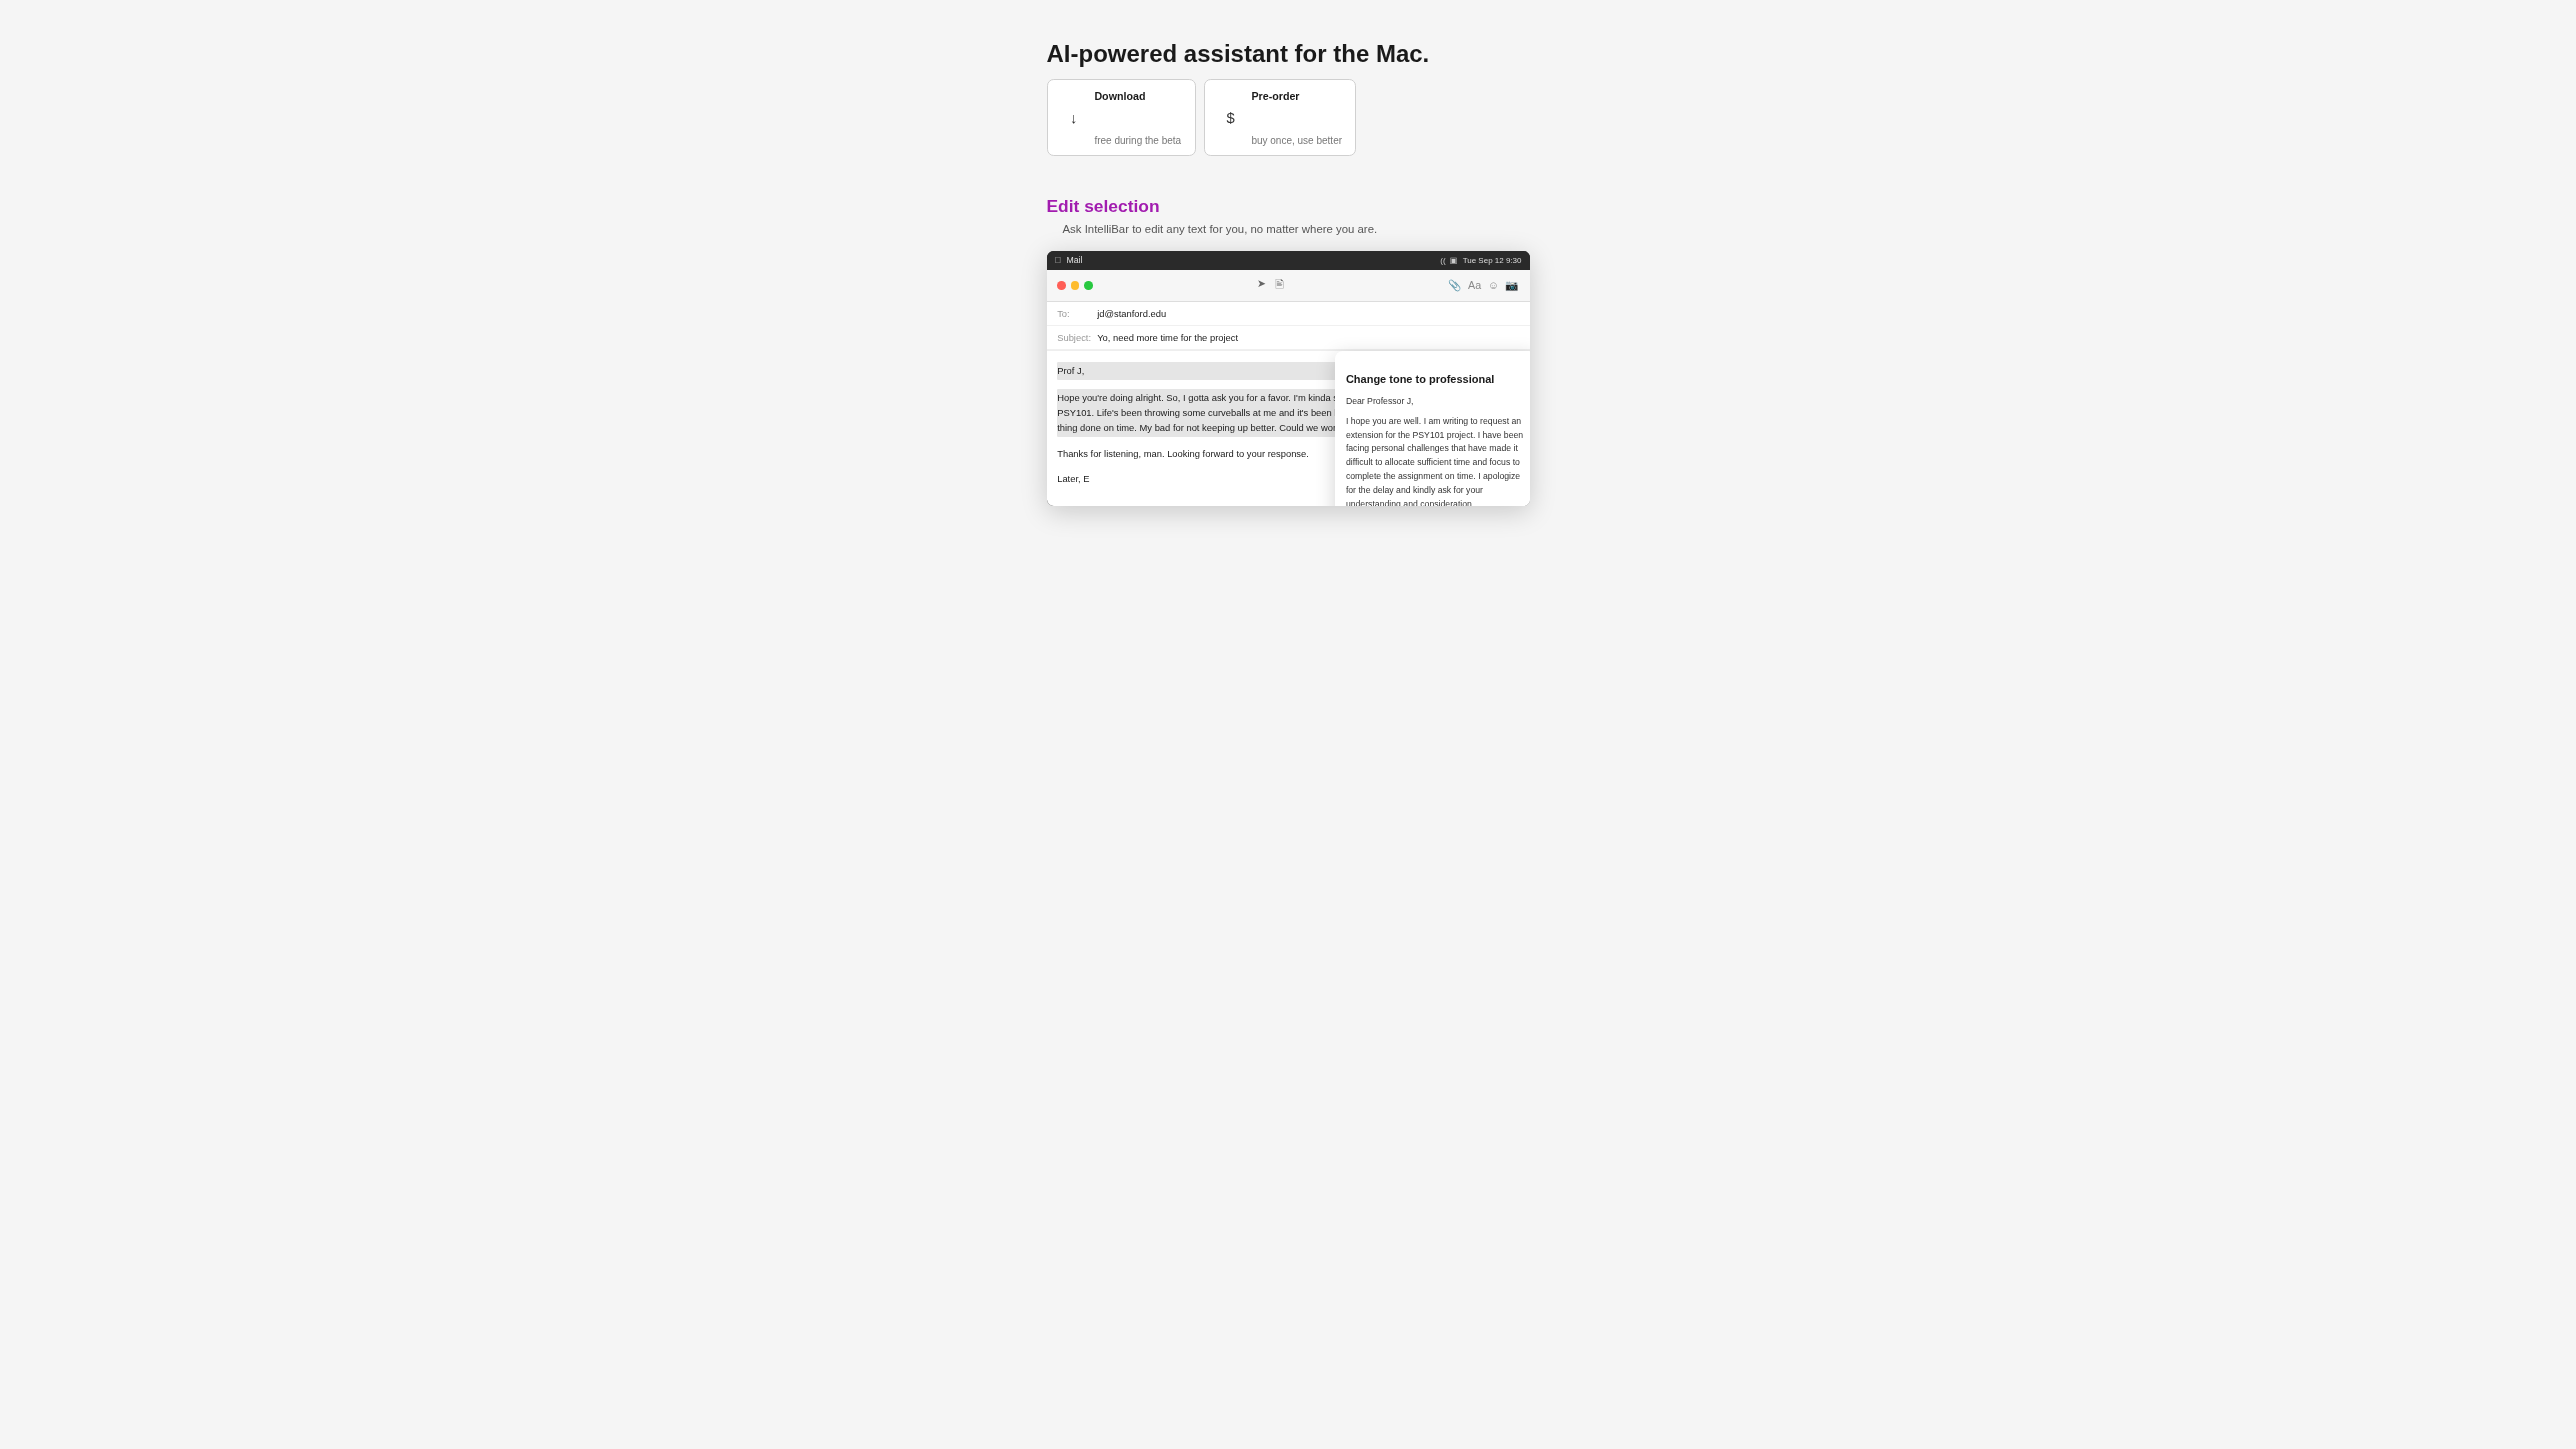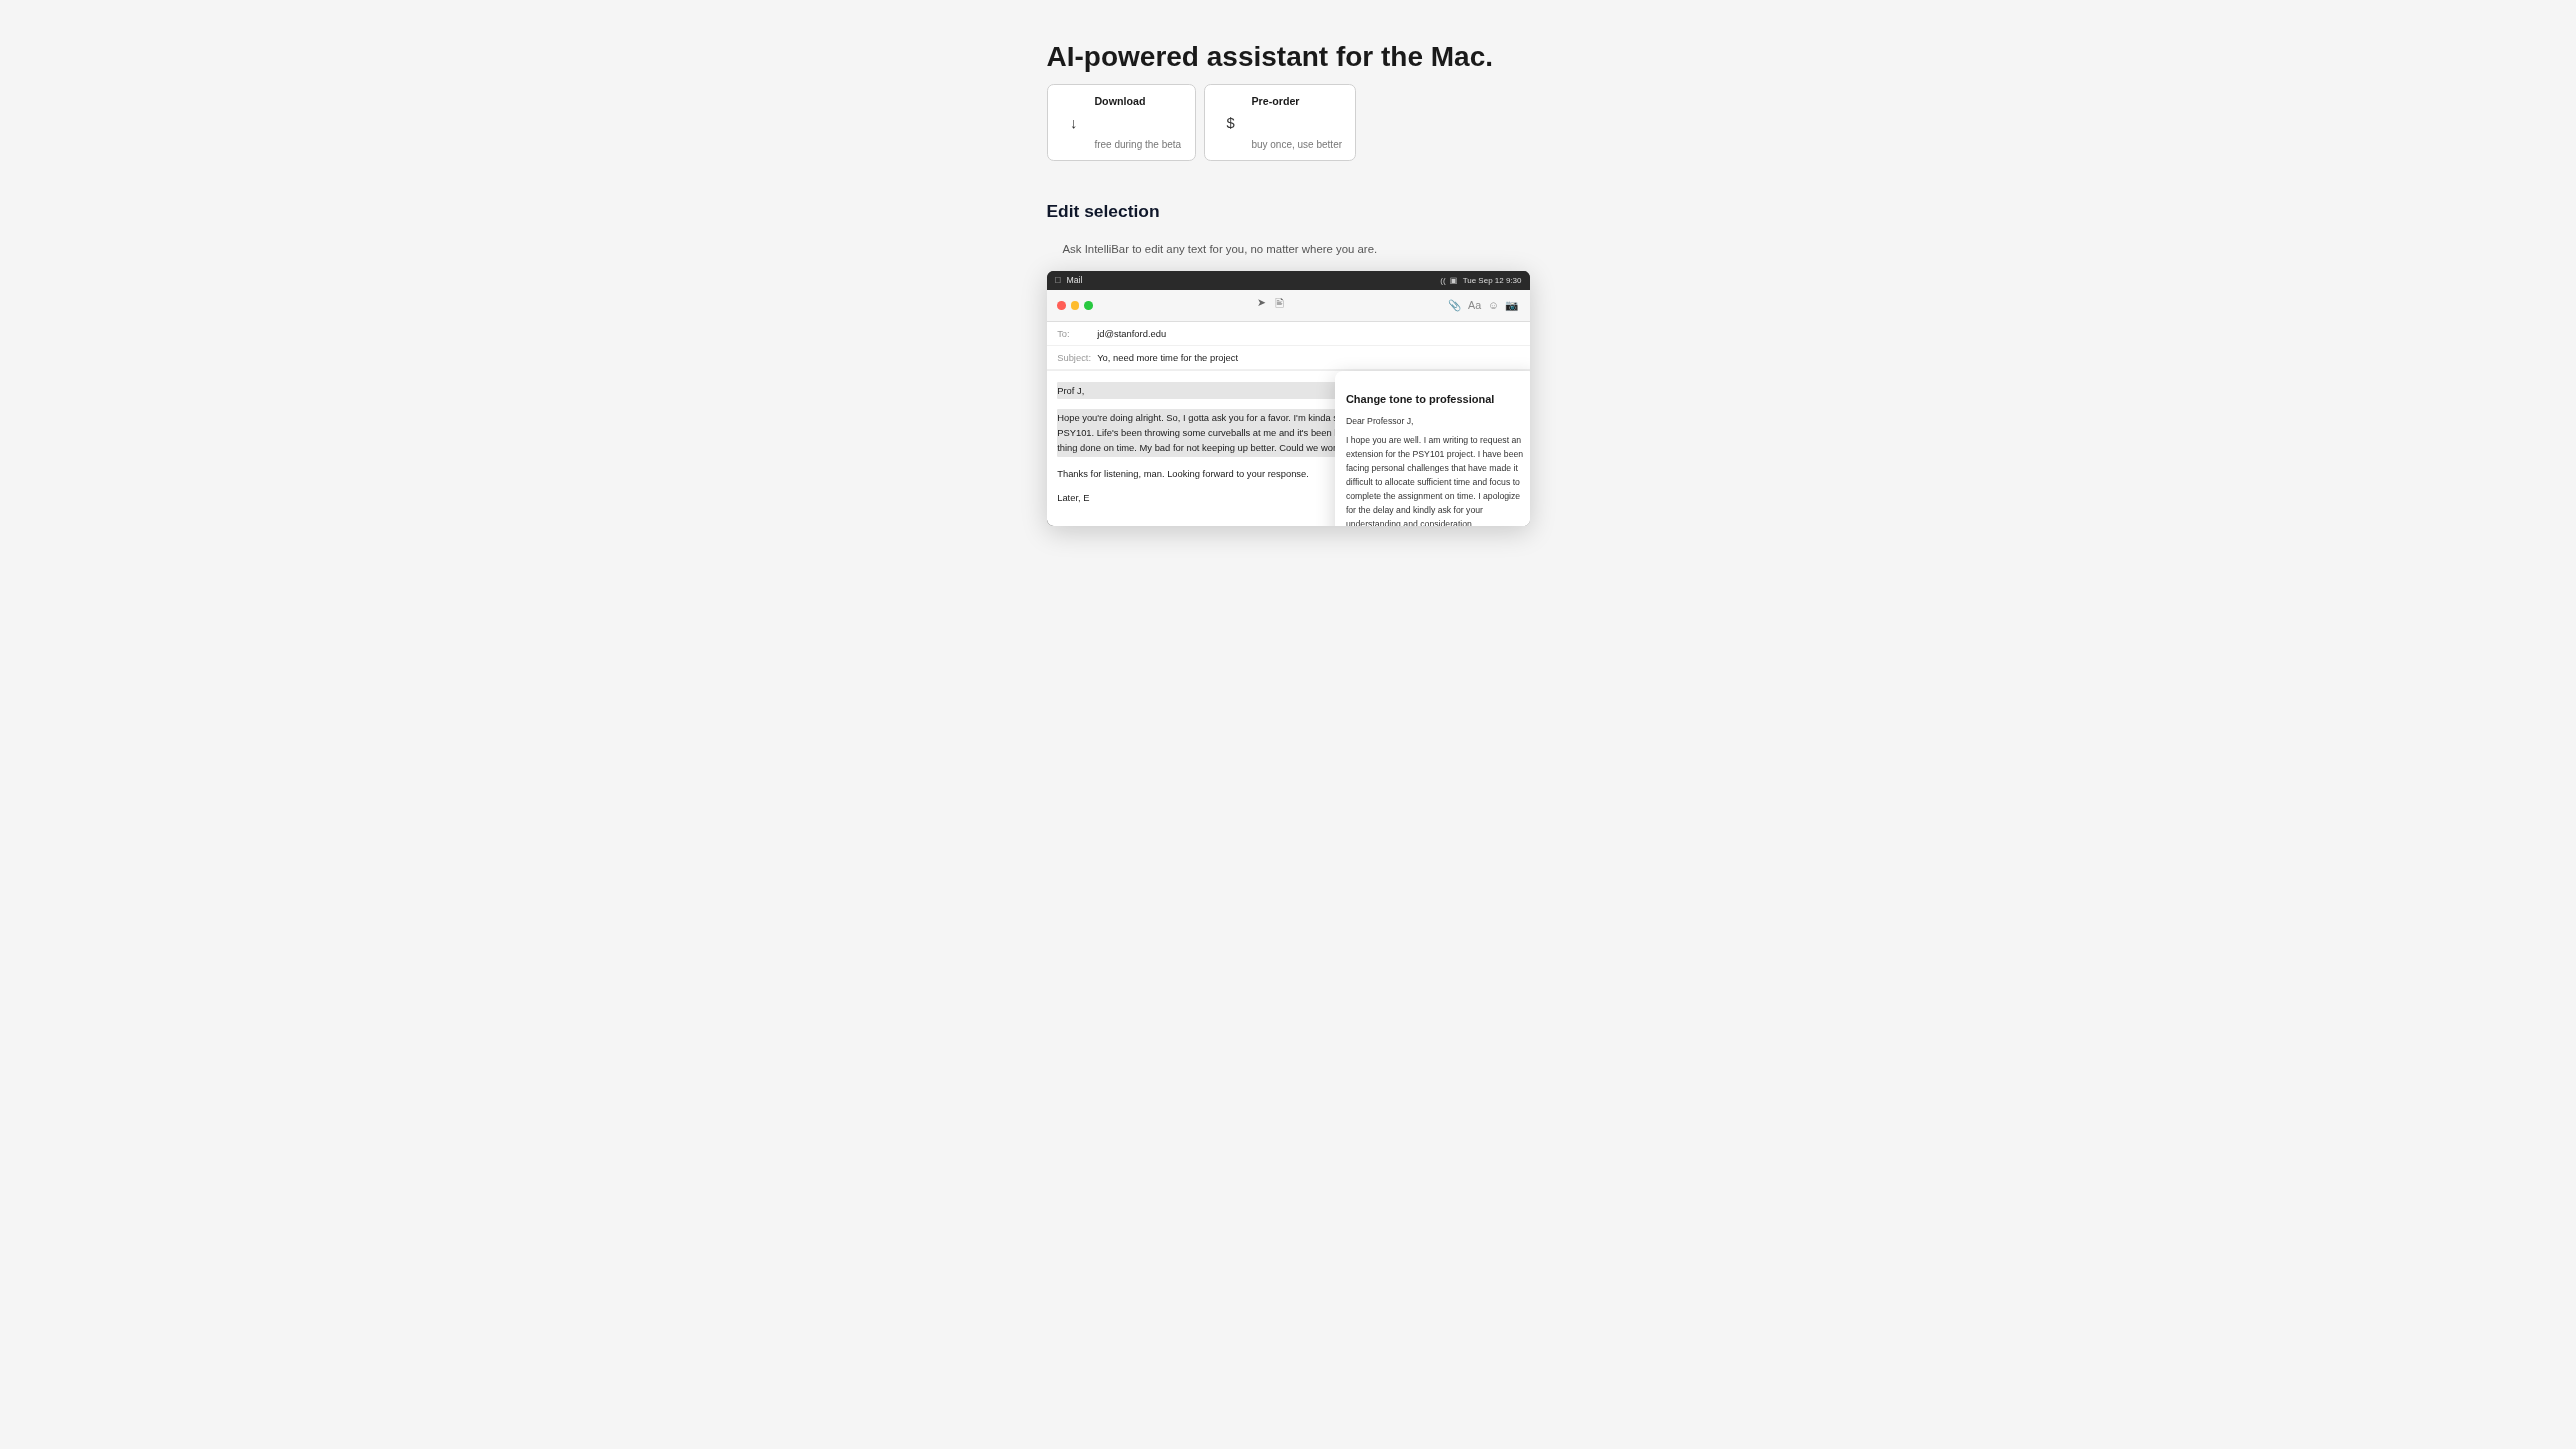--- a/index.html
+++ b/index.html
@@ -21,21 +21,21 @@
       margin: 0 auto;
       padding: 0 27px;
     }
 
     
     .hero-section {
       margin-bottom: 40px;
     }
 
     .hero-title {
-      font-size: 28px;
+      font-size: 24px;
       font-weight: 600;
       color: #1a1a1a;
       margin-bottom: 10.7px;
       line-height: 1.2;
     }
 
     .hero-description {
       font-size: 12px;
       color: #444;
       line-height: 1.6;
@@ -94,22 +94,22 @@
     }
 
     
     .edit-section {
       margin-bottom: 27px;
     }
 
     .section-title {
       font-size: 17.4px;
       font-weight: 700;
-      color: #0f172a;
-      margin-bottom: 21px;
+      color: #a21caf;
+      margin-bottom: 6px;
     }
 
     .section-description {
       font-size: 11.4px;
       color: #555;
       margin-bottom: 16px;
       margin-left: 16px;
     }
 
     

